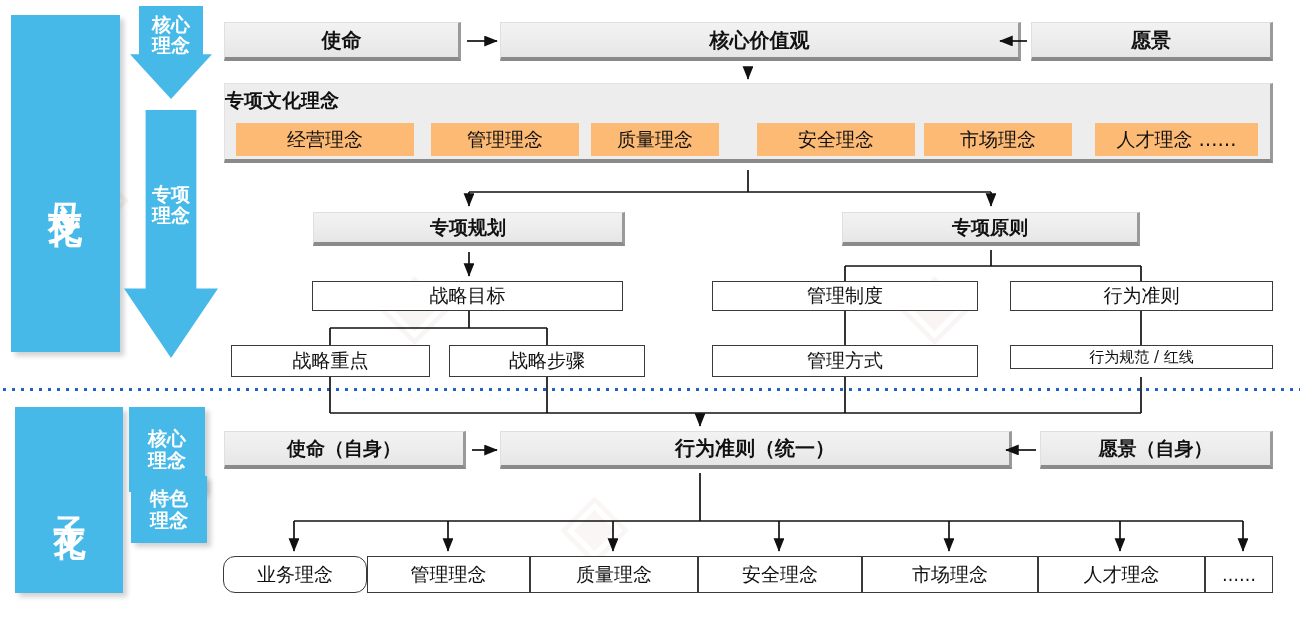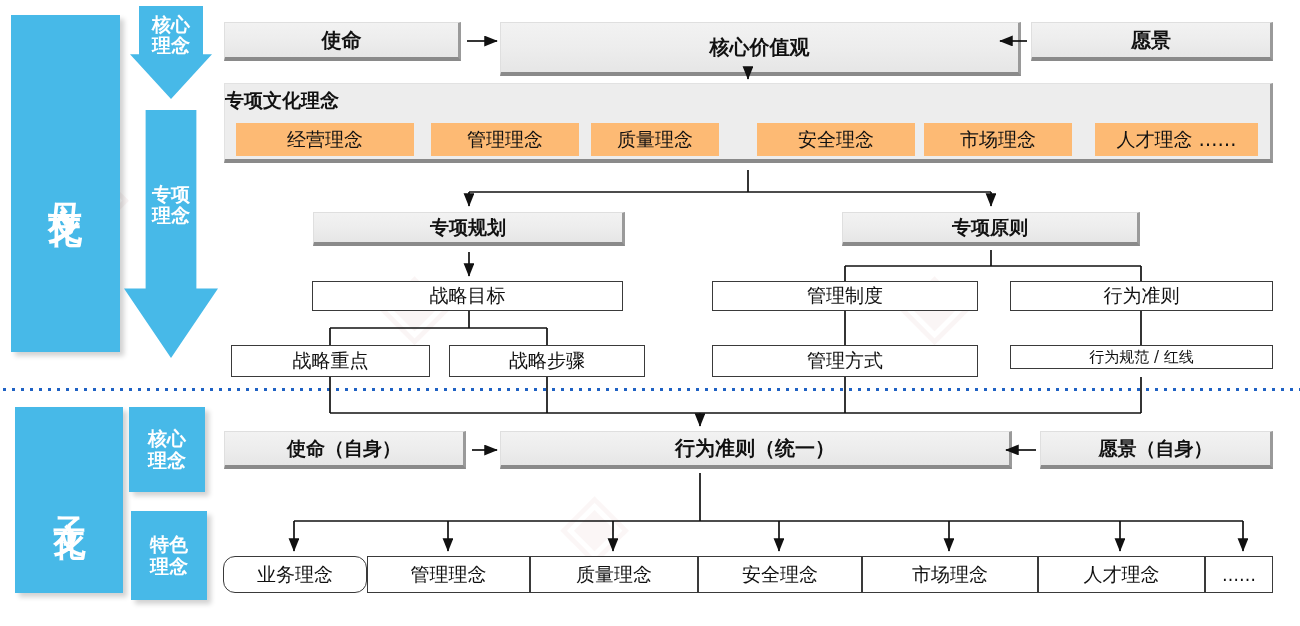--- a/index.html
+++ b/index.html
@@ -63,21 +63,21 @@
   </div>
 
   <div class="arrow-wrap" style="left:124px;top:110px;width:94px;height:248px;">
     <div class="arrow-shape" style="clip-path:polygon(23% 0,77% 0,77% 72%,100% 72%,50% 100%,0% 72%,23% 72%);"></div>
     <div class="lbl" style="top:74px;font-size:19px;white-space:pre-line;">专项
 理念</div>
   </div>
 
   <div class="gbox" style="left:224px;top:22px;width:237px;height:39px;font-size:20px;">使命</div>
 
-  <div class="gbox" style="left:500px;top:22px;width:521px;height:54px;font-size:20px;">核心价值观</div>
+  <div class="gbox" style="left:500px;top:22px;width:521px;height:39px;font-size:20px;">核心价值观</div>
 
   <div class="gbox" style="left:1031px;top:22px;width:242px;height:39px;font-size:20px;">愿景</div>
 
   <div class="gpanel" style="left:224px;top:83px;width:1049px;height:80px;">
     <div class="ptitle" style="font-size:19px;">专项文化理念</div>
   </div>
   <div class="wbox" style="left:236px;top:123px;width:178px;height:33px;font-size:19px;">经营理念</div>
   <div class="wbox" style="left:431px;top:123px;width:148px;height:33px;font-size:19px;">管理理念</div>
   <div class="wbox" style="left:591px;top:123px;width:128px;height:33px;font-size:19px;">质量理念</div>
   <div class="wbox" style="left:757px;top:123px;width:158px;height:33px;font-size:19px;">安全理念</div>
@@ -98,21 +98,21 @@
   <div class="obox" style="left:712px;top:345px;width:266px;height:32px;font-size:19px;">管理方式</div>
   <div class="obox" style="left:1010px;top:345px;width:263px;height:24px;font-size:15px;">行为规范 / 红线</div>
 
   <div class="dotted" style="top:387px;"></div>
 
   <div class="blue vert" style="left:15px;top:407px;width:108px;height:186px;font-size:32px;">子文化</div>
 
   <div class="blue" style="left:129px;top:407px;width:76px;height:85px;font-size:19px;white-space:pre-line;">核心
 理念</div>
 
-  <div class="blue" style="left:131px;top:511px;width:76px;height:89px;font-size:19px;white-space:pre-line;">特色
+  <div class="blue" style="left:131px;top:476px;width:76px;height:67px;font-size:19px;white-space:pre-line;">特色
 理念</div>
 
   <div class="gbox" style="left:224px;top:431px;width:242px;height:38px;font-size:19px;">使命（自身）</div>
   <div class="gbox" style="left:500px;top:431px;width:512px;height:38px;font-size:20px;">行为准则（统一）</div>
   <div class="gbox" style="left:1040px;top:431px;width:233px;height:38px;font-size:19px;">愿景（自身）</div>
 
   <div class="obox" style="left:223px;top:556px;width:144px;height:37px;font-size:19px;border-radius:12px;">业务理念</div>
   <div class="obox" style="left:367px;top:556px;width:163px;height:37px;font-size:19px;">管理理念</div>
   <div class="obox" style="left:530px;top:556px;width:168px;height:37px;font-size:19px;">质量理念</div>
   <div class="obox" style="left:698px;top:556px;width:164px;height:37px;font-size:19px;">安全理念</div>

